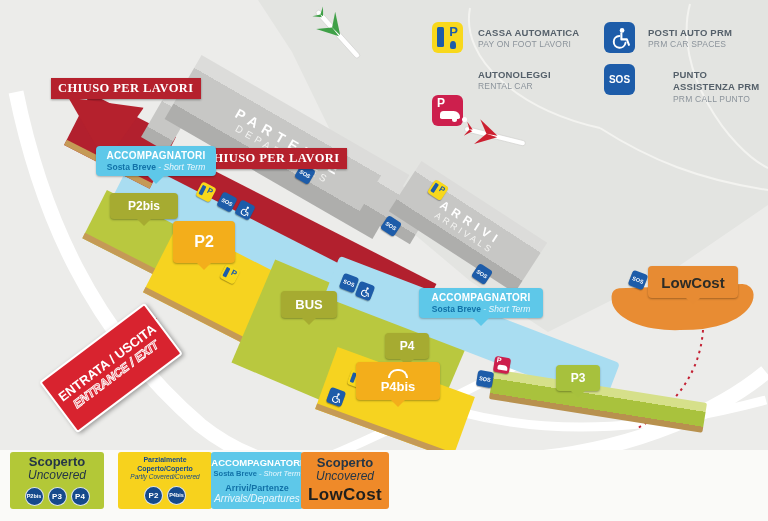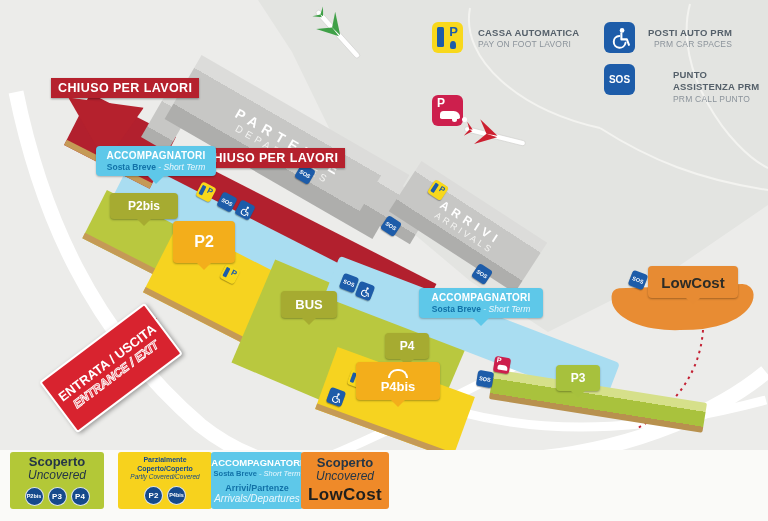--- a/index.html
+++ b/index.html
@@ -44,21 +44,21 @@
 
   .blabel{position:absolute;--c:#5ec8e9;background:#5ec8e9;border-radius:4px;padding:4px 6px;
     text-align:center;box-shadow:0 1px 2px rgba(0,0,0,.25);}
   .blabel::after{content:"";position:absolute;top:100%;left:50%;transform:translateX(-50%);
     border:8px solid transparent;border-top-color:var(--c);border-bottom:none;}
   .blabel .l1{color:#fff;font-weight:bold;font-size:10px;letter-spacing:.2px;}
   .blabel .l2{font-size:8.5px;margin-top:1px;}
   .tx-deepblue{color:#1272a8;font-weight:bold;}
   .tx-white-it{color:#eaf7fd;font-style:italic;}
 
-  .banner{position:absolute;background:#b5212d;color:#fff;font-family:Liberation Sans, sans-serif;
+  .banner{position:absolute;background:#b5212d;color:#fff;font-family:Liberation Serif, serif;
     font-weight:bold;font-size:12.5px;letter-spacing:.4px;padding:3px 7px;white-space:nowrap;
     box-shadow:0 1px 2px rgba(0,0,0,.35);}
   .arrow-down{position:absolute;background:#b5212d;clip-path:polygon(0 0,100% 8%,55% 100%);}
   .arrow-ne{position:absolute;background:#d8232f;clip-path:polygon(50% 0,0 100%,100% 100%);}
 
   .entrance{position:absolute;background:#d8232f;border:2px solid #fff;border-radius:3px;
     display:flex;flex-direction:column;align-items:center;justify-content:center;
     box-shadow:1px 2px 4px rgba(0,0,0,.35);}
   .entrance .e1{color:#fff;font-weight:bold;font-size:13px;white-space:nowrap;}
   .entrance .e2{font-style:italic;font-weight:bold;font-size:12px;white-space:nowrap;
@@ -253,28 +253,32 @@
       <span class="p">P</span>
     </div>
   <div class="tl-text" style="left:478px;top:27px;">
     <div class="tt">CASSA AUTOMATICA</div>
     <div class="ts">PAY ON FOOT LAVORI</div>
   </div>
   <div class="tl-icon i-rental" style="left:432px;top:64px;">
     <span class="p">P</span>
       <span class="wheels"></span>
   </div>
+  <div class="tl-text" style="left:478px;top:69px;">
+    <div class="tt">AUTONOLEGGI</div>
+    <div class="ts">RENTAL CAR</div>
+  </div>
   <div class="tl-icon i-blue" style="left:604px;top:22px;">
     <svg viewBox="0 0 16 16" width="22" height="22">
         <circle cx="9.5" cy="2.5" r="1.7" fill="#fff"></circle>
         <path d="M9 4.5 V9 H13 L14.5 13" stroke="#fff" stroke-width="1.5" fill="none" stroke-linecap="round" stroke-linejoin="round"></path>
         <path d="M7.5 6.5 A4.3 4.3 0 1 0 12 11.5" stroke="#fff" stroke-width="1.4" fill="none" stroke-linecap="round"></path>
       </svg>
   </div>
-  <div class="tl-text" style="left:648px;top:27px;text-align:right;">
+  <div class="tl-text" style="left:648px;top:27px;">
     <div class="tt">POSTI AUTO PRM</div>
     <div class="ts">PRM CAR SPACES</div>
   </div>
   <div class="tl-icon i-blue" style="left:604px;top:64px;">SOS</div>
   <div class="tl-text" style="left:648px;top:69px;margin-left:25px;">
     <div class="tt">PUNTO ASSISTENZA PRM</div>
     <div class="ts">PRM CALL PUNTO</div>
   </div>
 
   <div class="bottom-white"></div>

